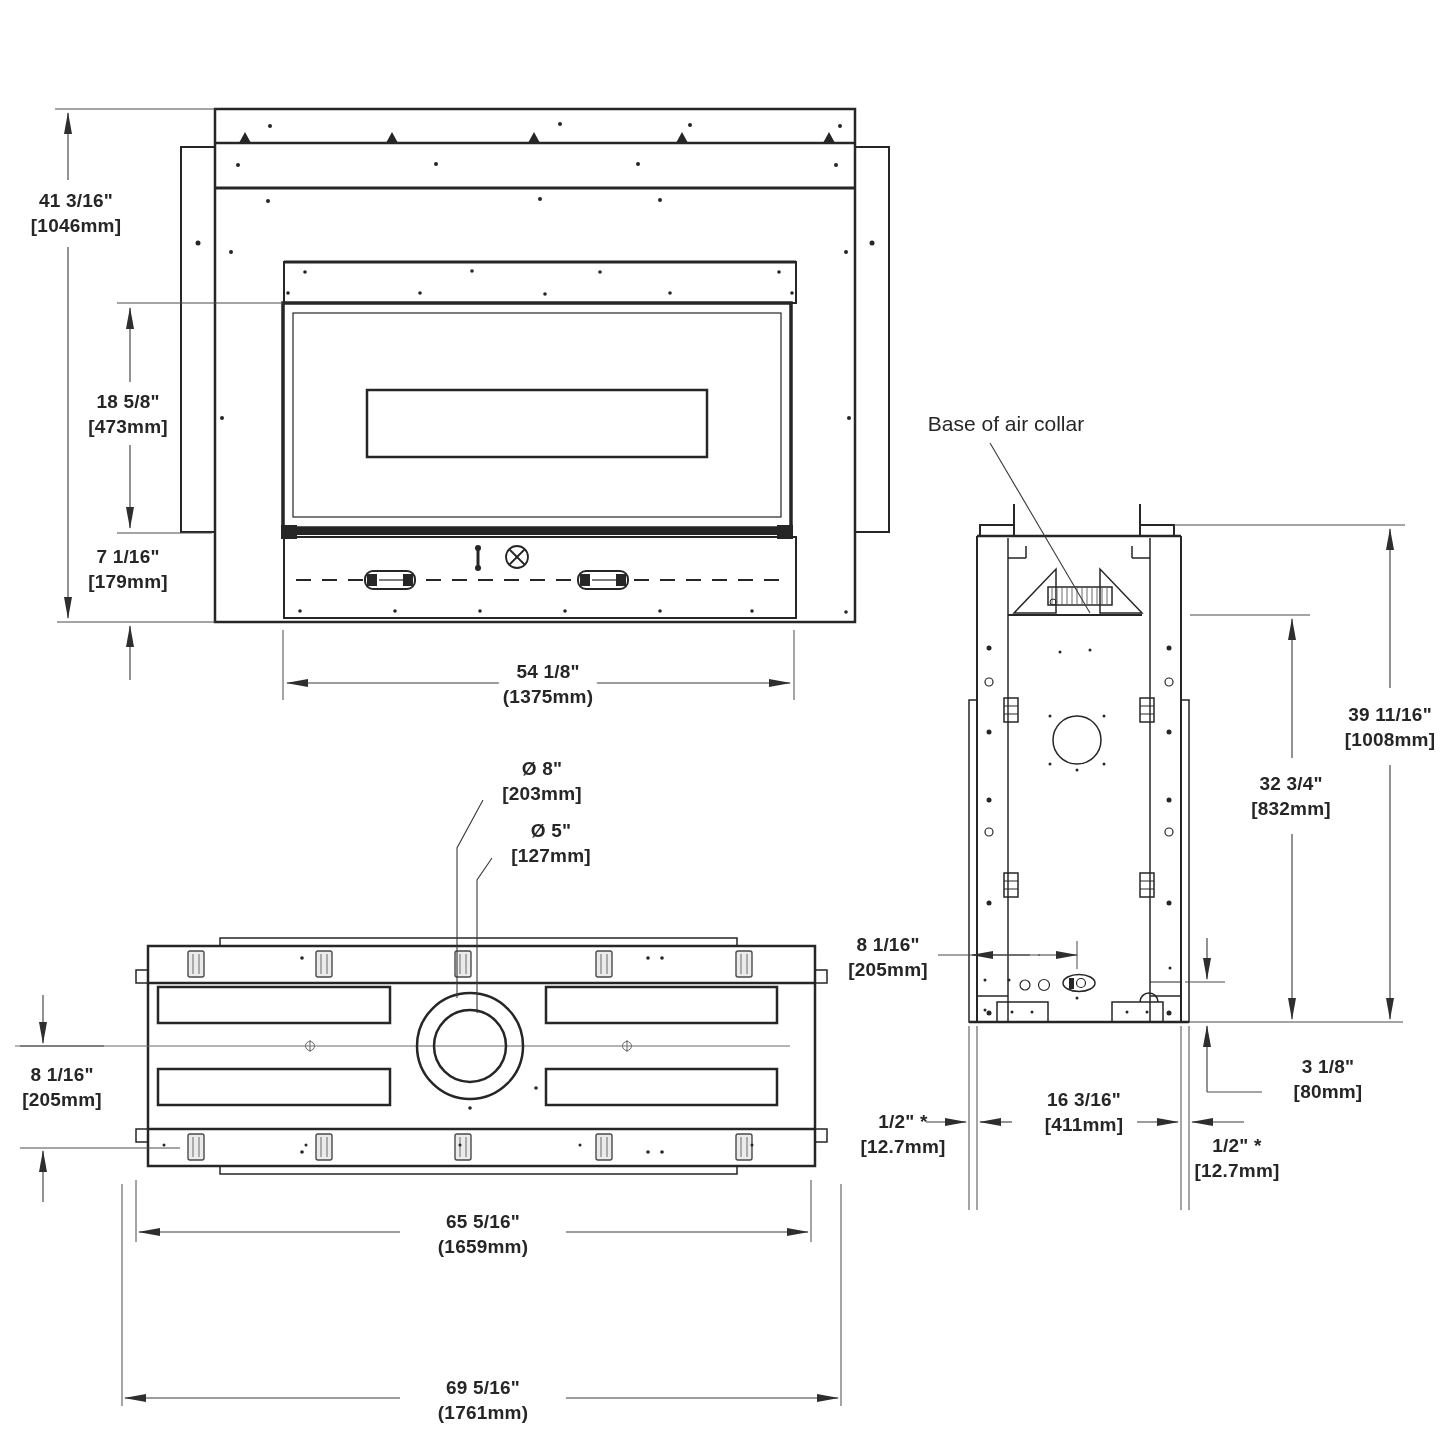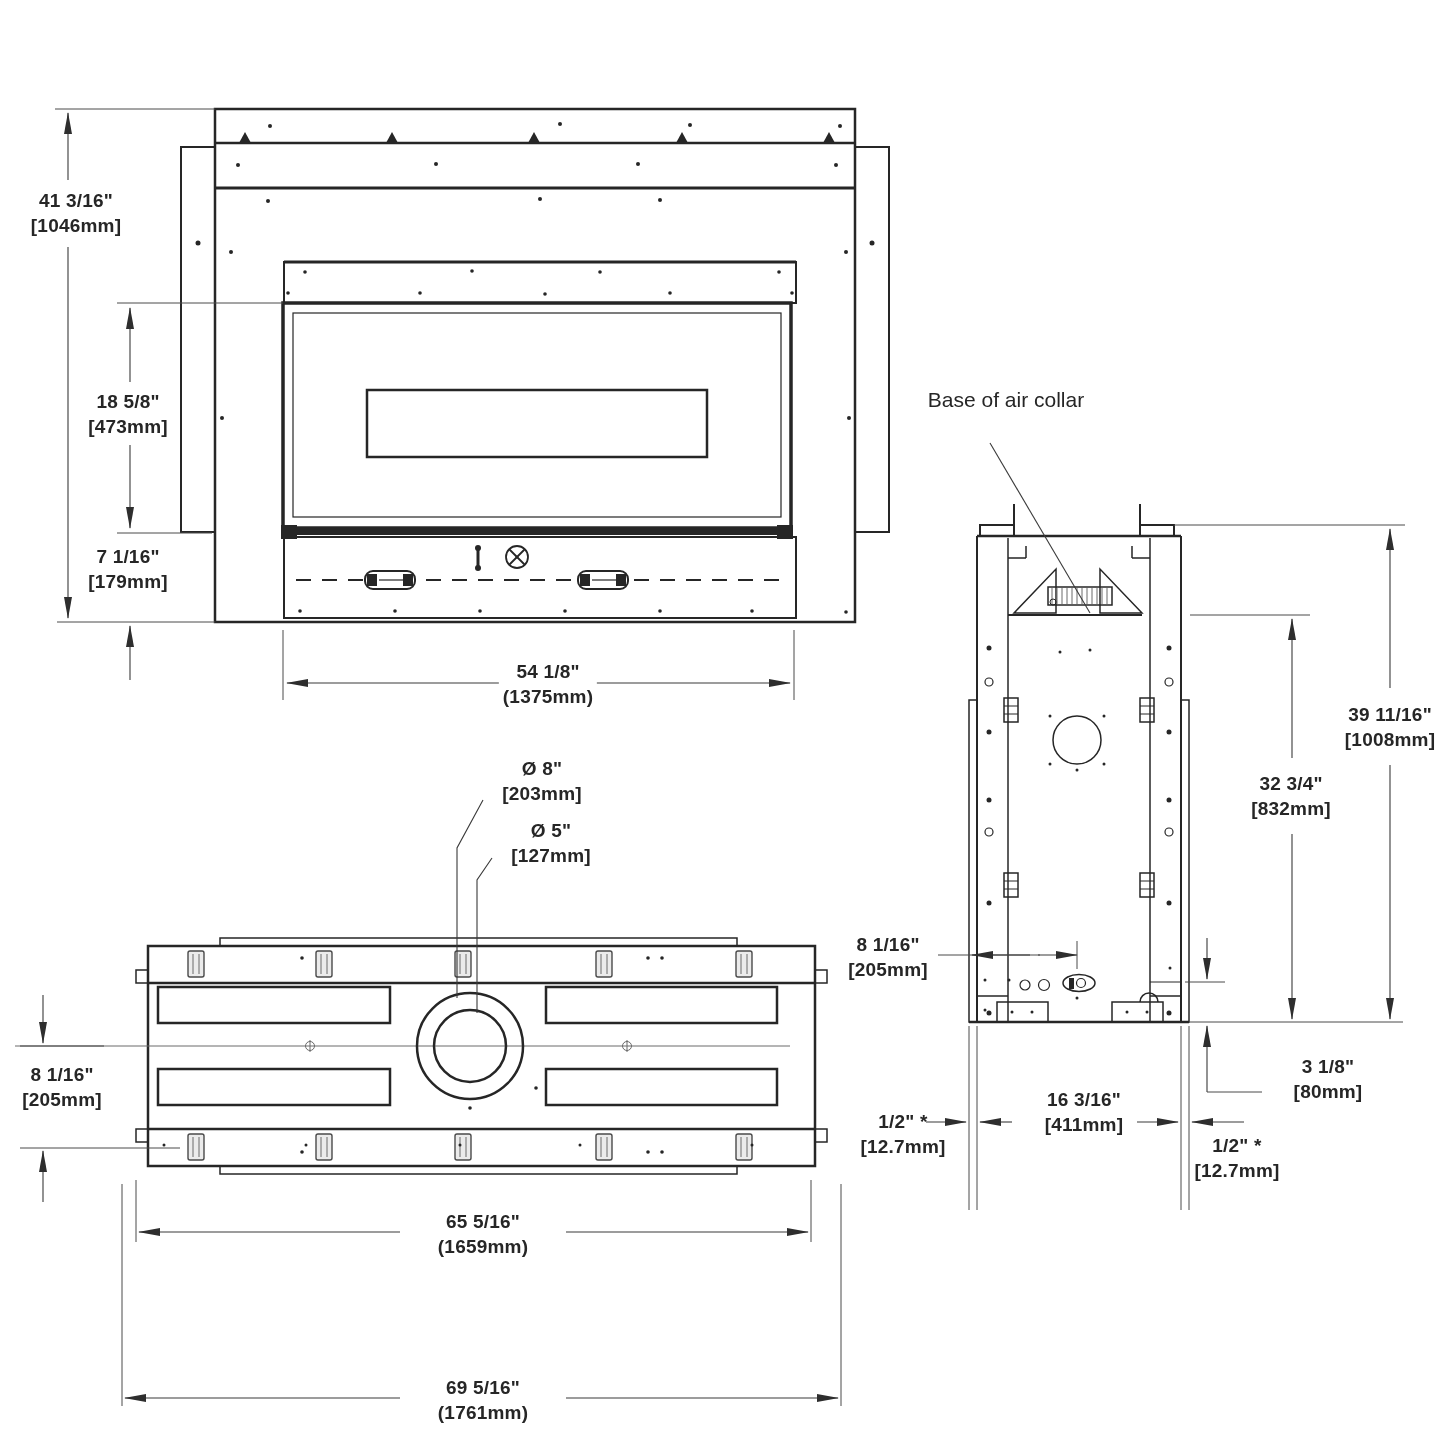--- a/index.html
+++ b/index.html
@@ -383,21 +383,21 @@
   </div>
   <div class="lbl bg" style="left:483px;top:1234px;">
     <div>65 5/16"</div>
       <div>(1659mm)</div>
   </div>
   <div class="lbl bg" style="left:483px;top:1400px;">
     <div>69 5/16"</div>
       <div>(1761mm)</div>
   </div>
 
-  <div class="callout" style="left:1006px;top:400px;">Base of air collar</div>
+  <div class="callout" style="left:1006px;top:424px;">Base of air collar</div>
 
   <div class="lbl" style="left:888px;top:957px;">
     <div>8 1/16"</div>
       <div>[205mm]</div>
   </div>
   <div class="lbl bg" style="left:1390px;top:727px;">
     <div>39 11/16"</div>
       <div>[1008mm]</div>
   </div>
   <div class="lbl bg" style="left:1291px;top:796px;">

